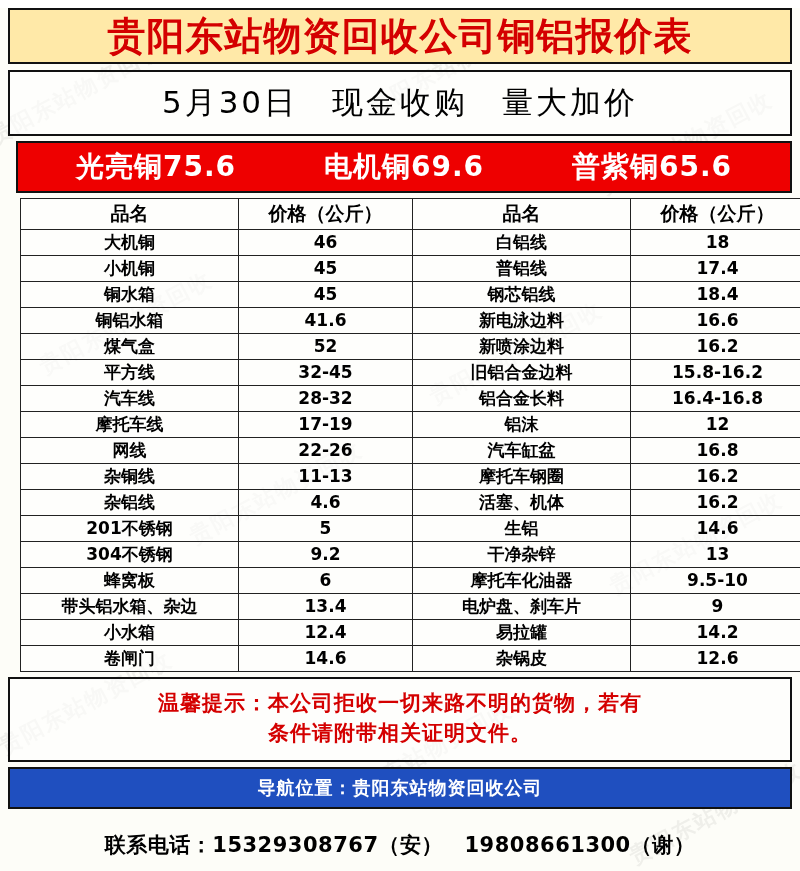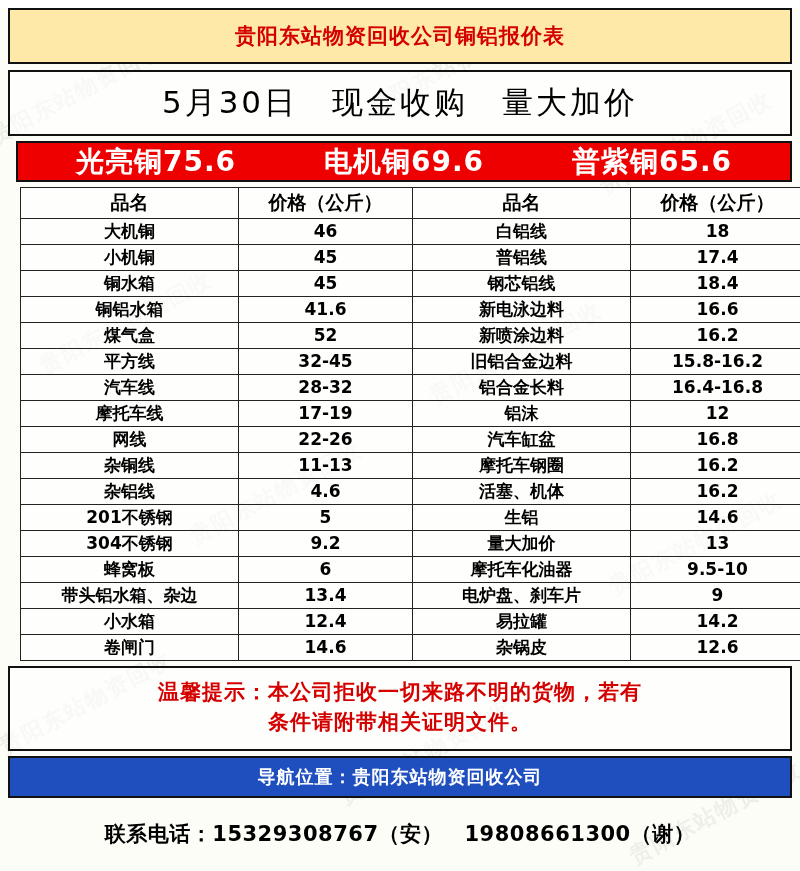--- a/index.html
+++ b/index.html
@@ -46,21 +46,21 @@
     background: #ffe9a8;
     border: 2px solid #111;
     height: 52px;
     display: flex;
     align-items: center;
     justify-content: center;
     position: relative;
   }
   .title-bar .title-text {
     color: #d40000;
-    font-size: 21px;
+    font-size: 38px;
     font-weight: bold;
     letter-spacing: 1px;
     font-family: "DejaVu Sans", "Liberation Sans", sans-serif;
   }
 
   
   .date-row {
     margin: 6px 8px 0 8px;
     border: 2px solid #111;
     height: 62px;
@@ -74,21 +74,21 @@
     font-weight: normal;
     color: #000;
     letter-spacing: 3px;
   }
 
   
   .red-row {
     margin: 5px 8px 0 16px;
     background: #ee0000;
     border: 2px solid #111;
-    height: 41px;
+    height: 52px;
     display: flex;
     align-items: center;
     justify-content: space-around;
     padding: 12px 14px;
     box-sizing: border-box;
   }
   .red-row .hl {
     color: #ffffff;
     font-size: 28px;
     font-weight: bold;
@@ -287,21 +287,21 @@
         </tr>
         <tr>
           <td>201不锈钢</td>
           <td>5</td>
           <td>生铝</td>
           <td>14.6</td>
         </tr>
         <tr>
           <td>304不锈钢</td>
           <td>9.2</td>
-          <td>量大加价</td>
+          <td>干净杂锌</td>
           <td>13</td>
         </tr>
         <tr>
           <td>蜂窝板</td>
           <td>6</td>
           <td>摩托车化油器</td>
           <td>9.5-10</td>
         </tr>
         <tr>
           <td>带头铝水箱、杂边</td>

